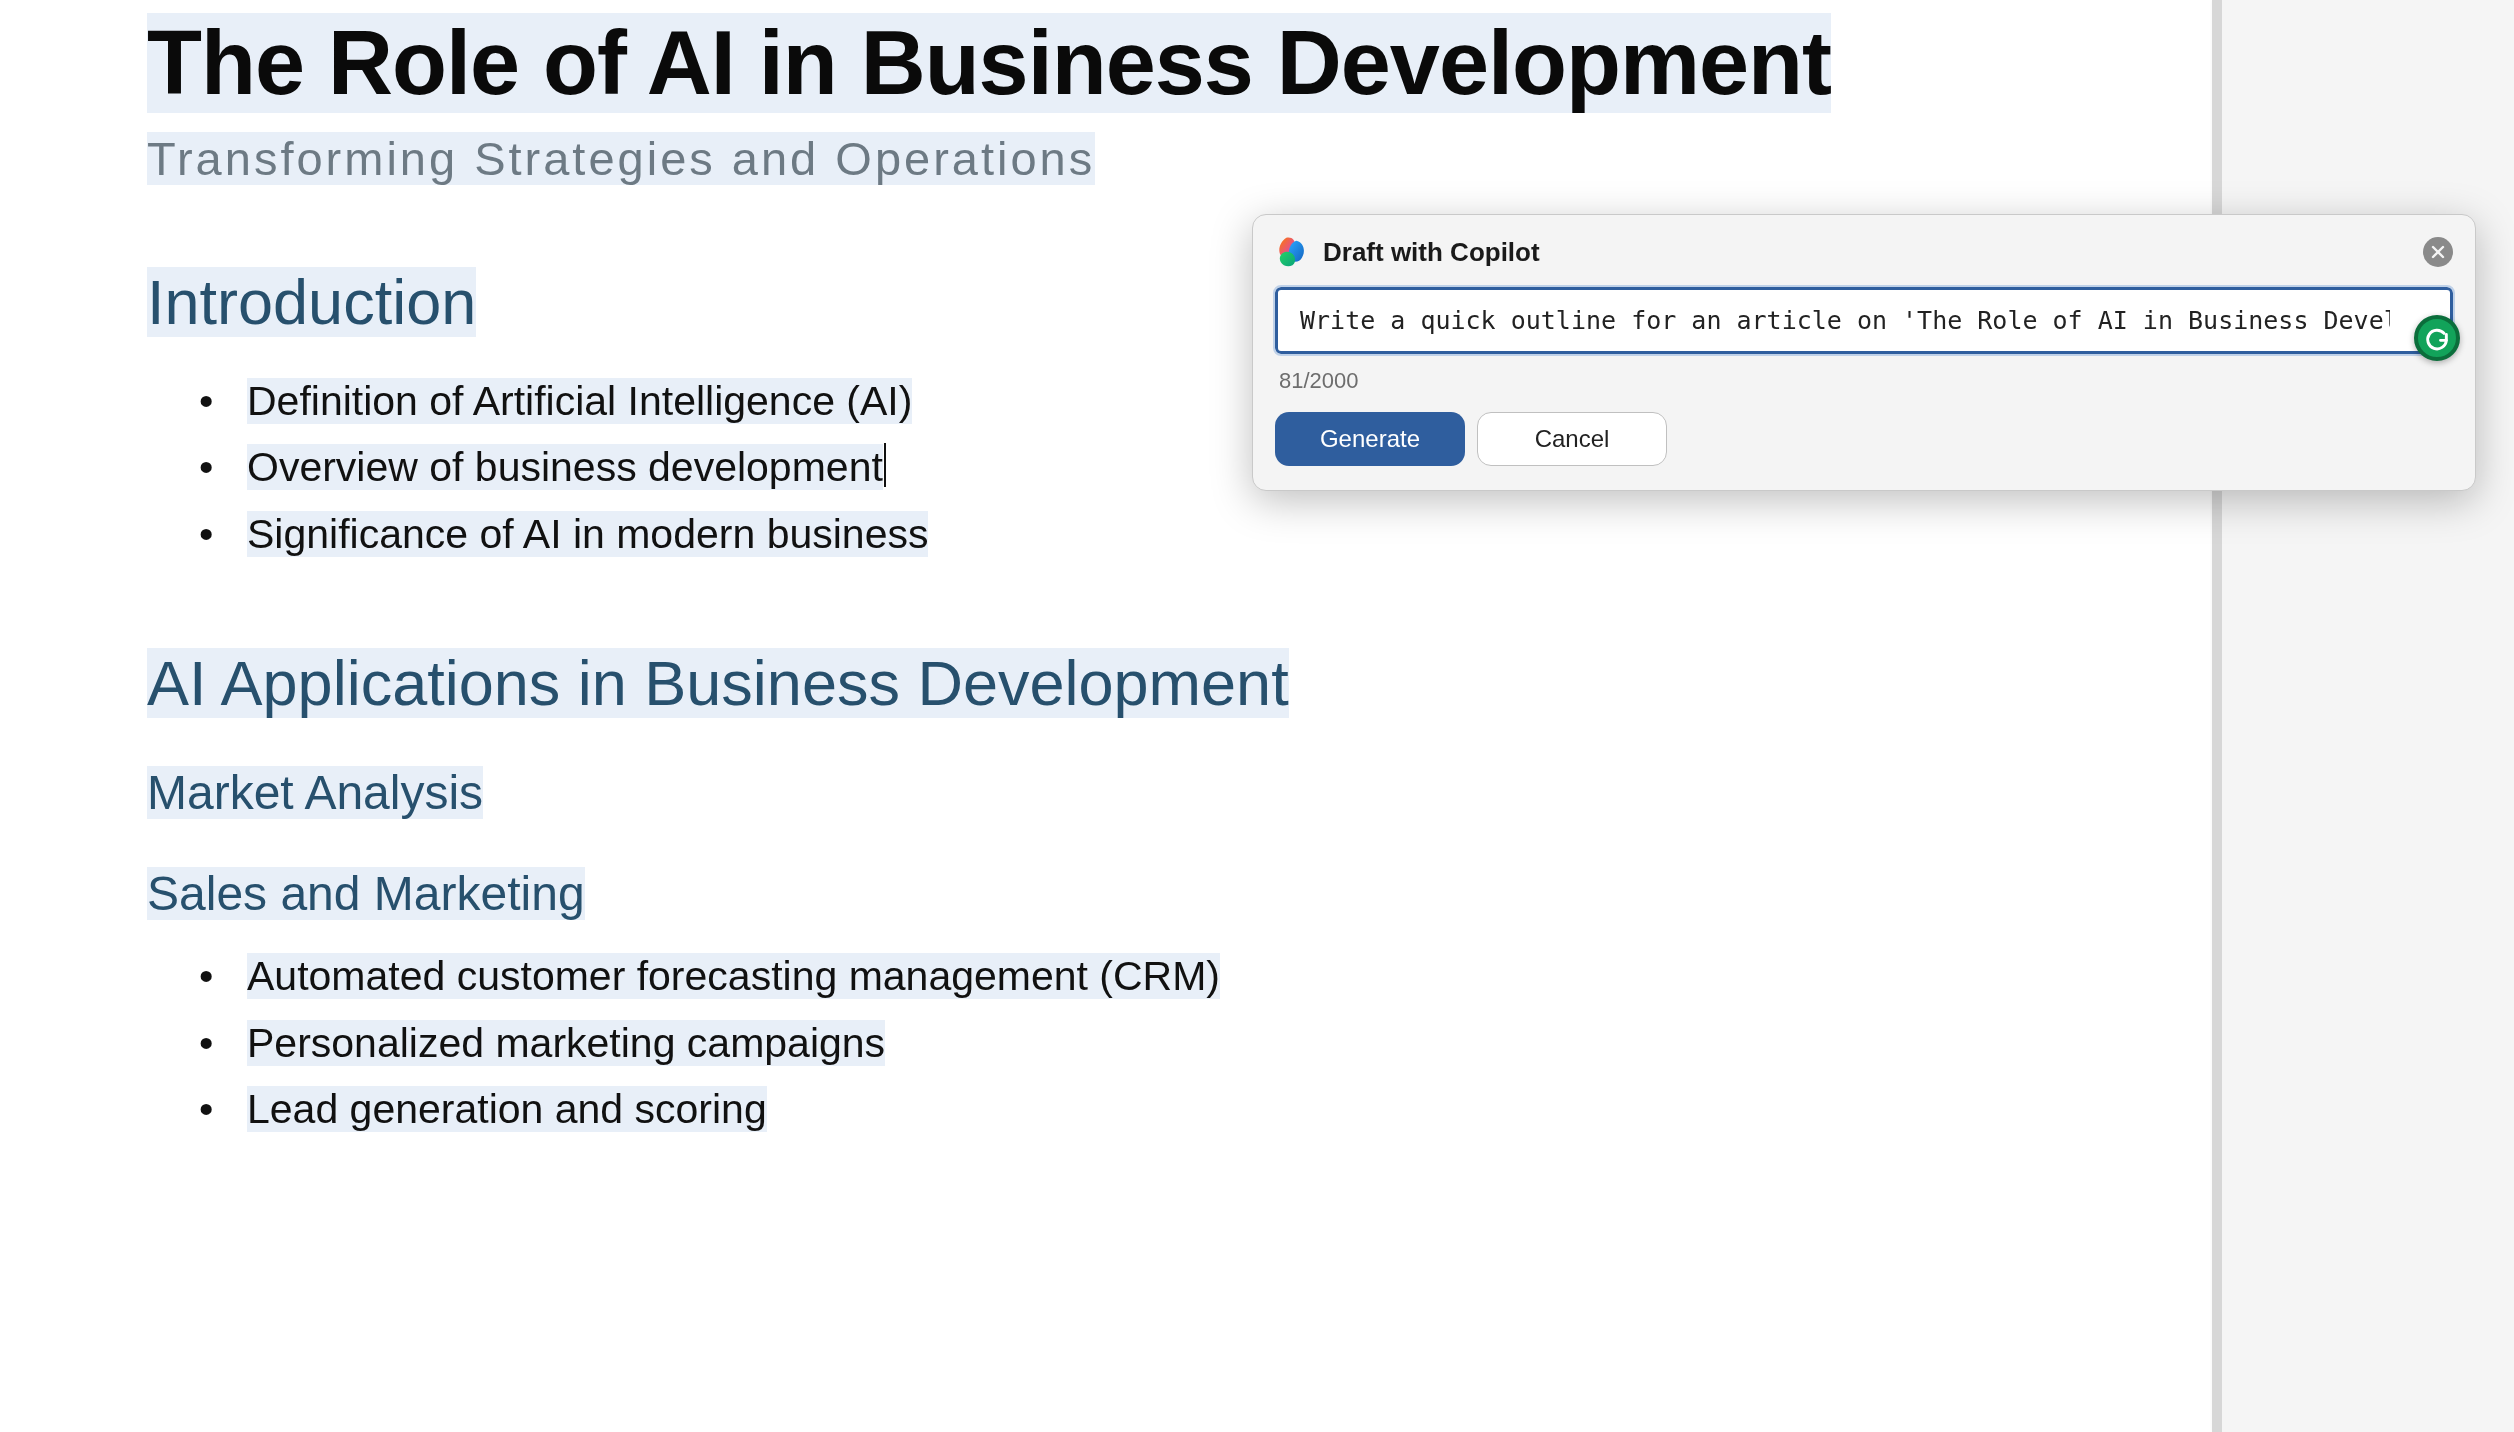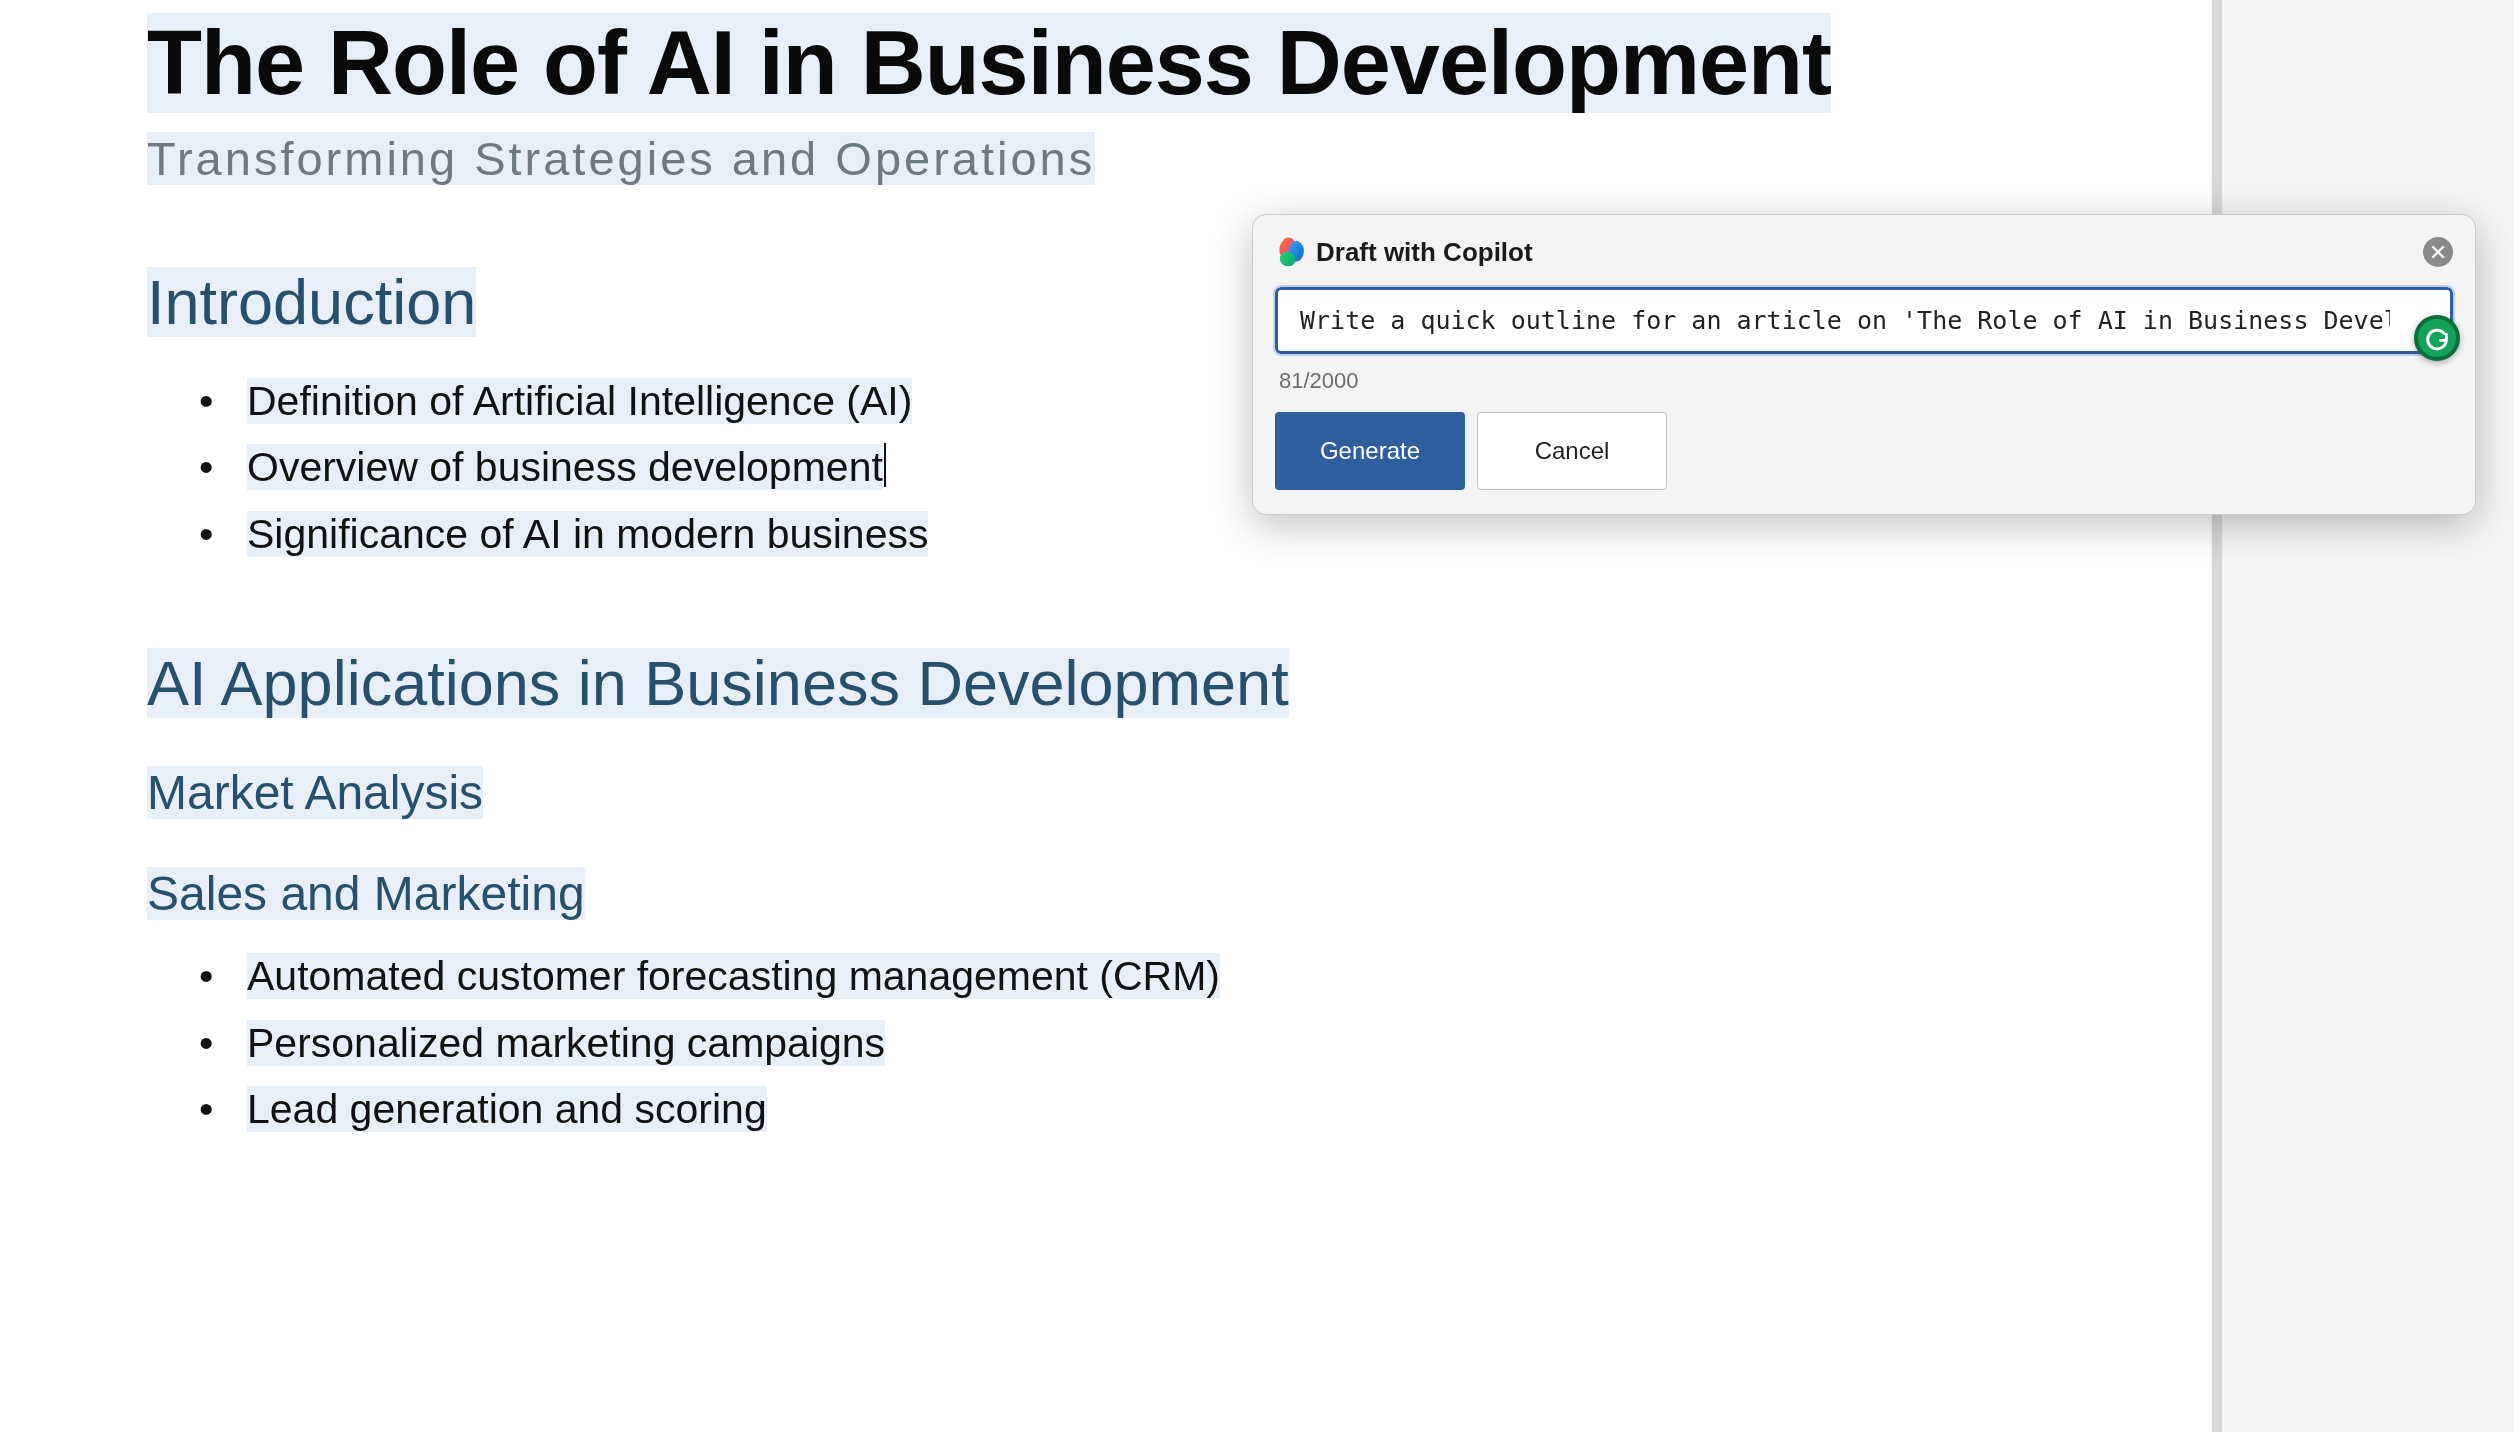--- a/index.html
+++ b/index.html
@@ -126,21 +126,21 @@
 
   .copilot-header {
     display: flex;
     align-items: center;
     justify-content: space-between;
     margin-bottom: 18px;
   }
   .copilot-header-left {
     display: flex;
     align-items: center;
-    gap: 7px;
+    gap: 14px;
   }
   .copilot-logo {
     width: 34px;
     height: 34px;
   }
   .copilot-title {
     font-size: 26px;
     font-weight: 700;
     color: #1a1a1a;
   }
@@ -199,22 +199,22 @@
     margin-bottom: 18px;
     padding-left: 4px;
   }
 
   .copilot-buttons {
     display: flex;
     gap: 12px;
   }
   .btn {
     font-size: 24px;
-    border-radius: 4px;
-    padding: 24px 0;
+    border-radius: 14px;
+    padding: 12px 0;
     width: 190px;
     text-align: center;
     cursor: pointer;
     border: 1px solid transparent;
   }
   .btn-primary {
     background: #2f5e9e;
     color: #ffffff;
     font-weight: 500;
   }

